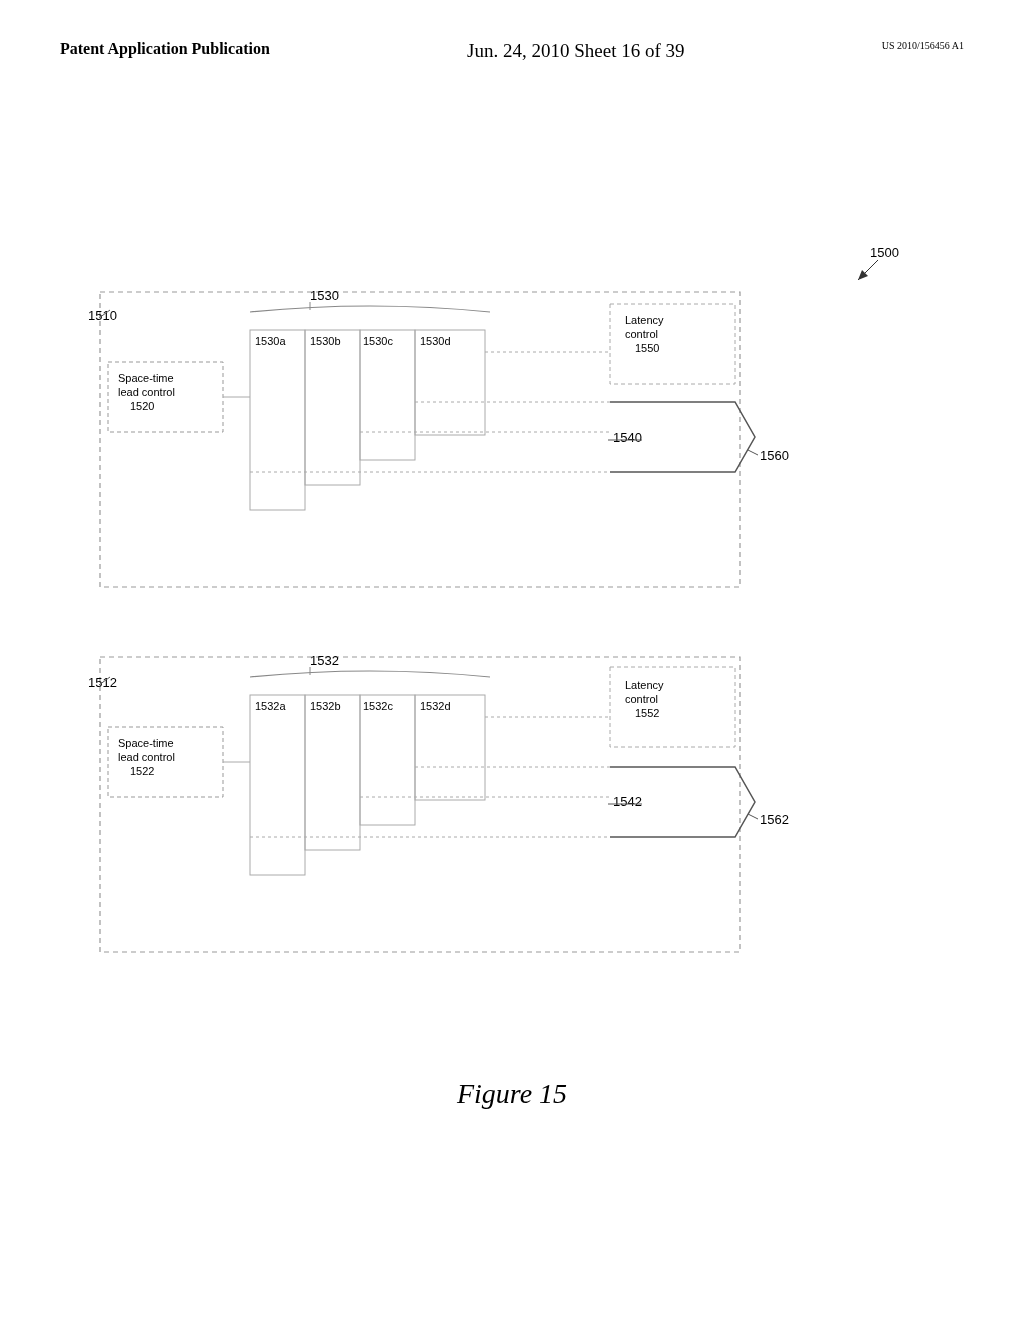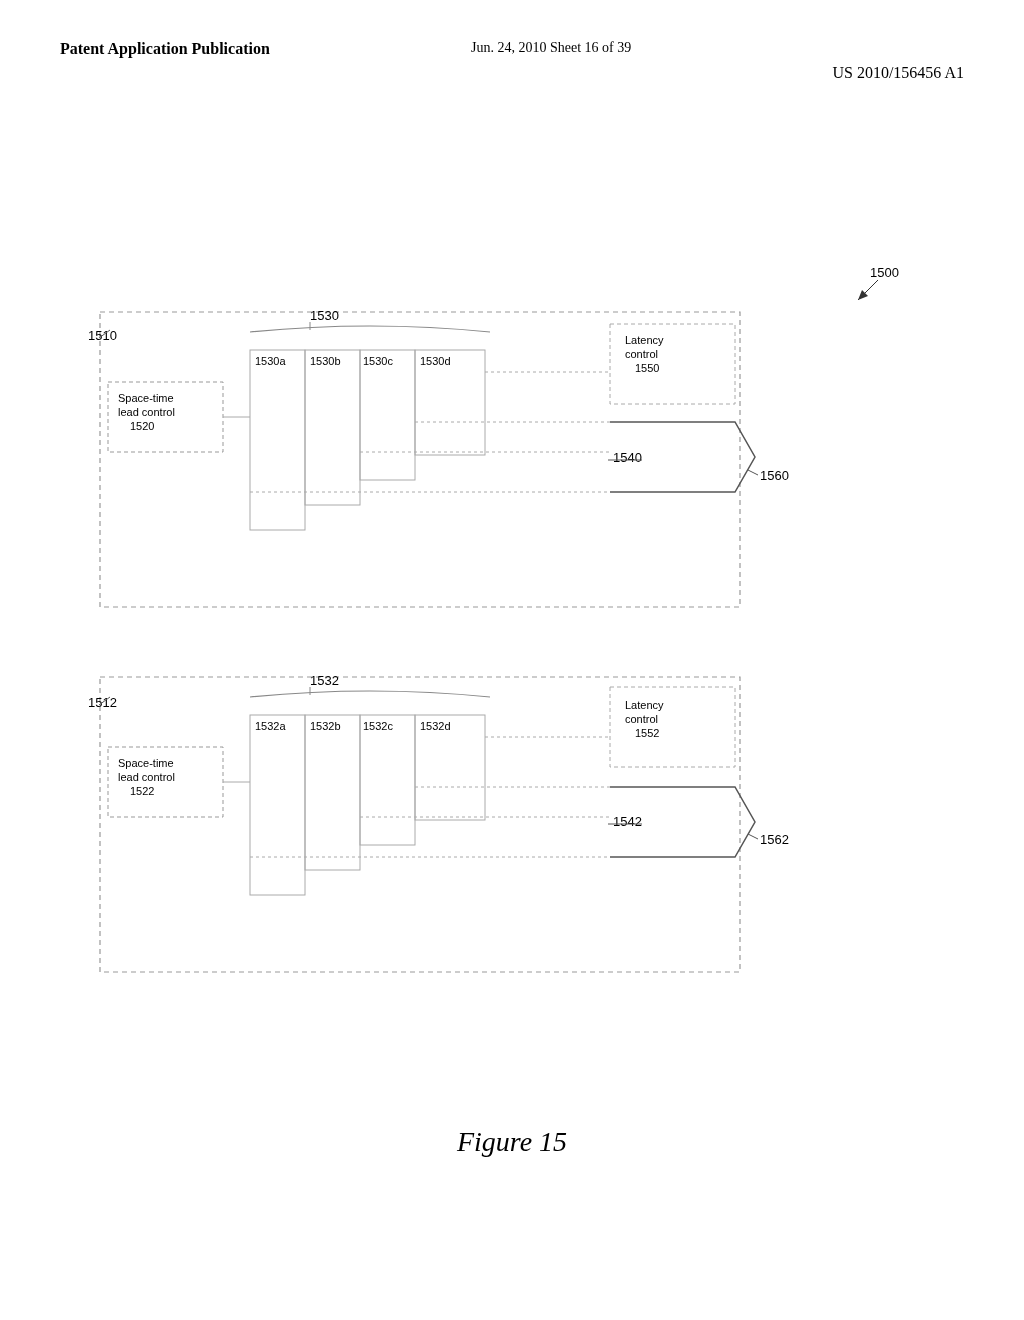--- a/index.html
+++ b/index.html
@@ -19,48 +19,47 @@
       padding: 40px 60px 0 60px;
       font-size: 15px;
     }
 
     .header-left {
       font-weight: bold;
       font-size: 16px;
     }
 
     .header-center {
-      font-size: 14px;
+      font-size: 19px;
       text-align: center;
     }
 
     .header-right {
-      font-size: 16px;
-      margin-top: 24px;
+      font-size: 10px;
     }
 
     .diagram-area {
       position: relative;
       width: 100%;
       height: 1100px;
       margin-top: 20px;
       padding-left: 30px;
     }
 
     svg.main-svg {
       position: absolute;
       top: 0;
       left: 0;
       width: 1024px;
       height: 1100px;
     }
 
     .figure-caption {
       position: absolute;
-      bottom: 44px;
+      bottom: 72px;
       left: 50%;
       transform: translateX(-50%);
       font-size: 28px;
       font-style: italic;
     }
   </style>
 </head>
 <body>
 
 <div class="header">

